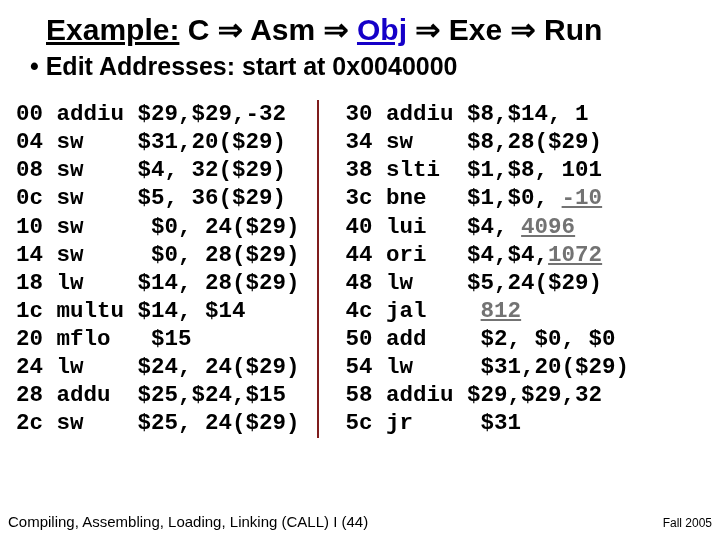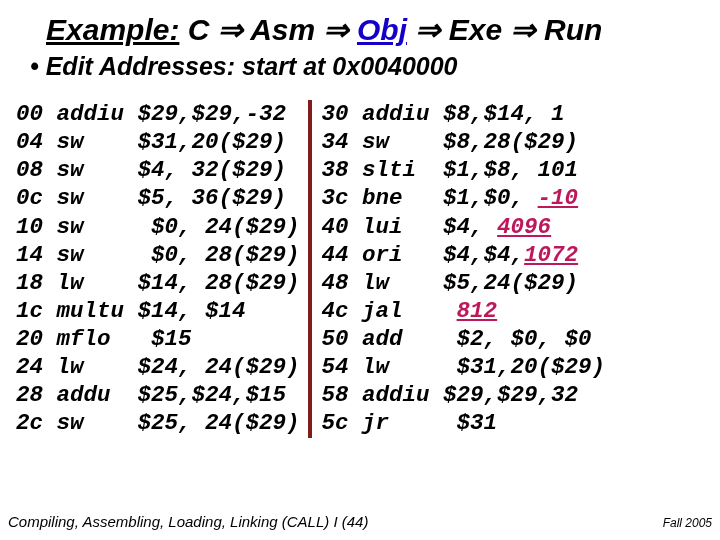--- a/index.html
+++ b/index.html
@@ -9,21 +9,20 @@
     height: 540px;
     background: #fff;
     font-family: Arial, Helvetica, sans-serif;
     overflow: hidden;
   }
   .slide {
     position: relative;
     width: 720px;
     height: 540px;
     box-sizing: border-box;
-    font-style: italic;
   }
   .title {
     position: absolute;
     top: 12px;
     left: 46px;
     right: 16px;
     font-size: 30px;
     font-weight: bold;
     color: #000;
     white-space: nowrap;
@@ -51,24 +50,24 @@
     flex-direction: row;
   }
   .col {
     font-family: "Courier New", Courier, monospace;
     font-weight: bold;
     font-size: 22.5px;
     line-height: 1.25;
     white-space: pre;
     color: #000;
   }
-  .col.left  { flex: 0 0 auto; padding-right: 8px; border-right: 4px solid #7f1d1d; }
-  .col.right { flex: 0 0 auto; padding-left: 10px; }
+  .col.left  { flex: 0 0 auto; padding-right: 17px; border-right: 2px solid #7f1d1d; }
+  .col.right { flex: 0 0 auto; padding-left: 27px; }
   .addr { color: #000; }
-  .edited { color: #be185d; text-decoration: underline; }
+  .edited { color: #737373; text-decoration: underline; }
   .footer-left {
     position: absolute;
     bottom: 10px;
     left: 8px;
     font-size: 15px;
     color: #000;
   }
   .footer-right {
     position: absolute;
     bottom: 10px;

